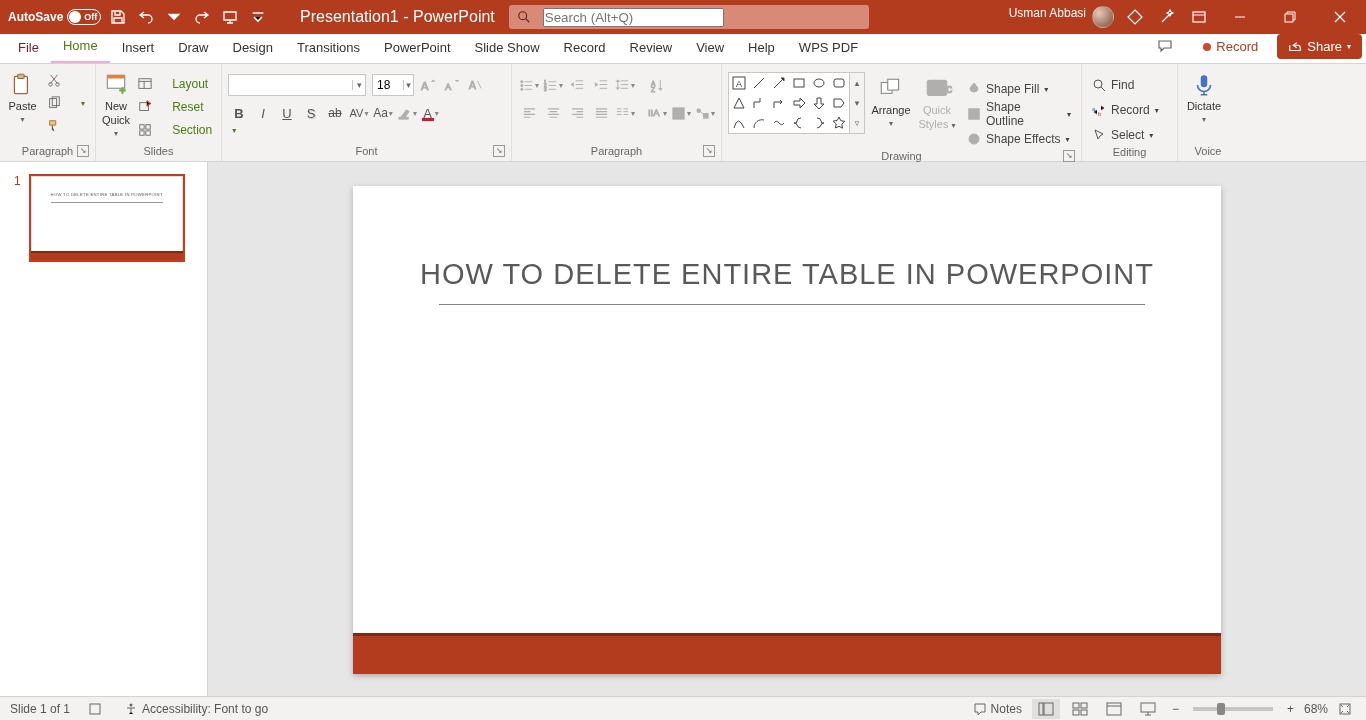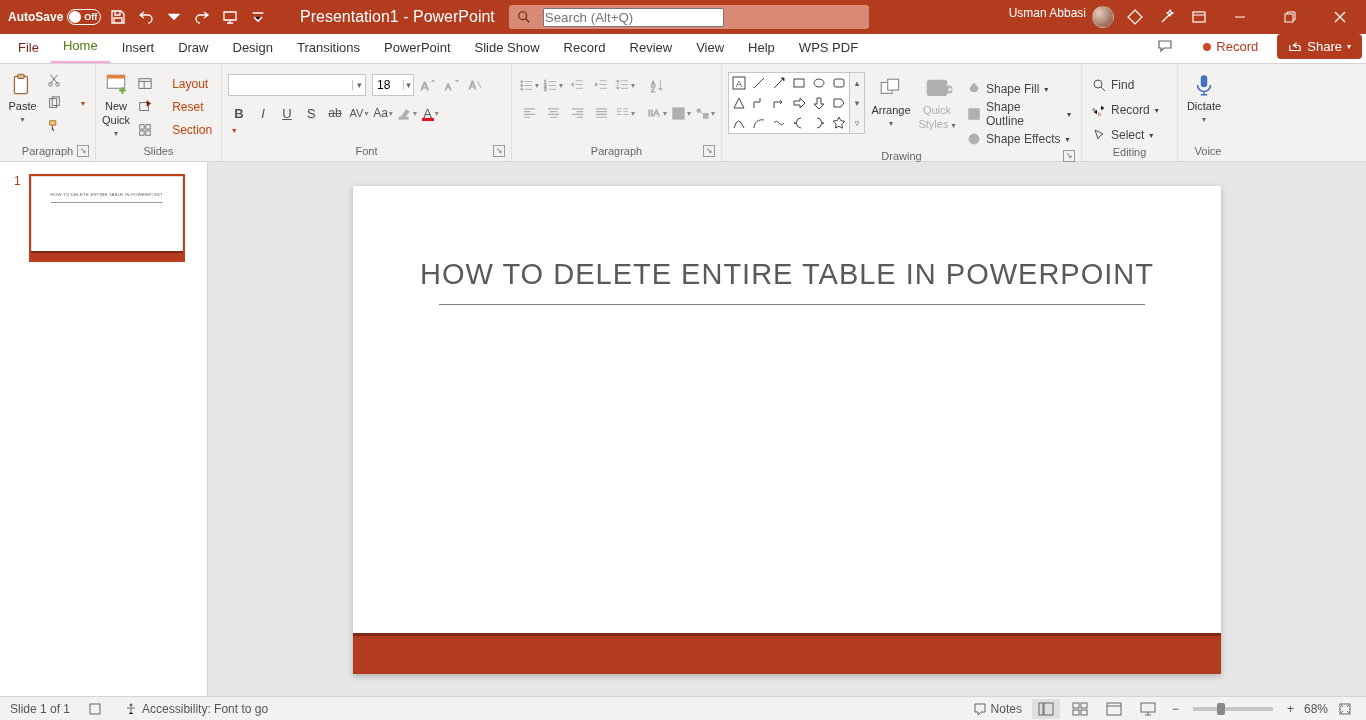--- a/index.html
+++ b/index.html
@@ -39,21 +39,21 @@
 
 .ribbon { height: 98px; background:#f3f2f1; border-bottom:1px solid #d4d4d4; display:flex; }
 .group { border-right:1px solid #e1dfdd; padding:4px 6px 2px; display:flex; flex-direction:column; position:relative;}
 .group-body { flex:1; display:flex; align-items:flex-start; gap:4px;}
 .group-label { text-align:center; font-size:11px; color:#666; padding-bottom:2px; position:relative;}
 .group-label .launcher { position:absolute; right:0; bottom:2px; width:12px; height:12px; border:1px solid #999; font-size:8px; line-height:10px; color:#666; cursor:pointer;}
 .big-btn { width:40px; display:flex; flex-direction:column; align-items:center; justify-content:flex-start; padding-top:4px; gap:2px; cursor:pointer; font-size:11px; color:#333; text-align:center; line-height:12px;}
 .big-btn svg { width:26px; height:26px;}
 .big-btn .caret { font-size:8px; color:#666;}
 .mini-col { display:flex; flex-direction:column; gap:3px; padding-top:2px;}
-.mini-btn { height:20px; min-width:20px; padding:0 4px; display:flex; align-items:center; gap:20px; cursor:pointer; font-size:12px; color:#c2410c;}
+.mini-btn { height:20px; min-width:20px; padding:0 4px; display:flex; align-items:center; gap:20px; cursor:pointer; font-size:12px; color:#4d7c0f;}
 .mini-btn svg { width:14px; height:14px;}
 .mini-btn.disabled, .disabled { color:#b0afae;}
 .mini-btn.disabled svg *, .disabled svg * { stroke:#b0afae; fill:#b0afae;}
 .combo { height:22px; border:1px solid #c8c6c4; background:#fff; display:flex; align-items:center;}
 .combo.font { width:138px;}
 .combo.size { width:42px; margin-left:4px;}
 .combo input { border:0; outline:0; width:100%; font-size:12px; padding:0 4px; background:transparent;}
 .combo .dd { width:14px; border-left:1px solid #c8c6c4; text-align:center; font-size:9px; color:#666; cursor:pointer;}
 .row { display:flex; align-items:center; gap:2px;}
 .ico { width:22px; height:22px; display:flex; align-items:center; justify-content:center; cursor:pointer; color:#555;}

